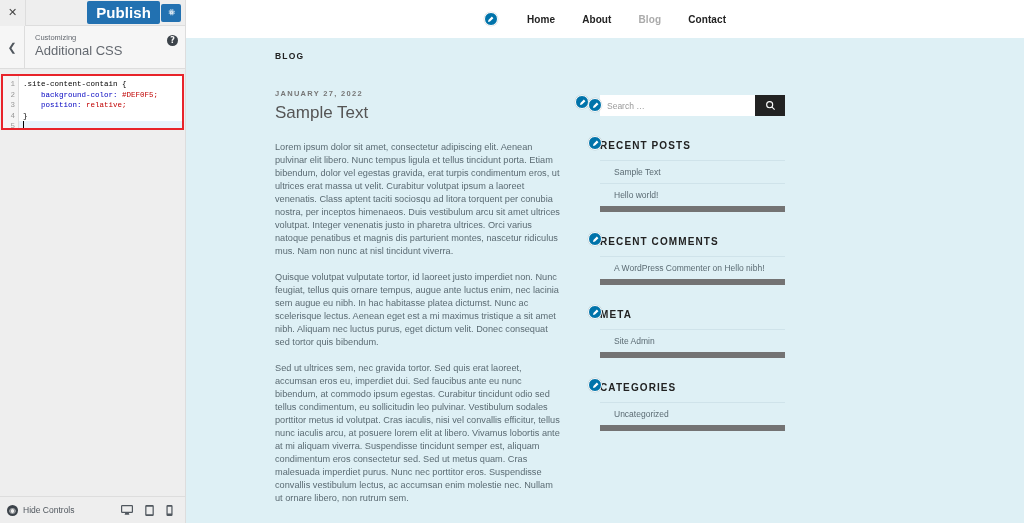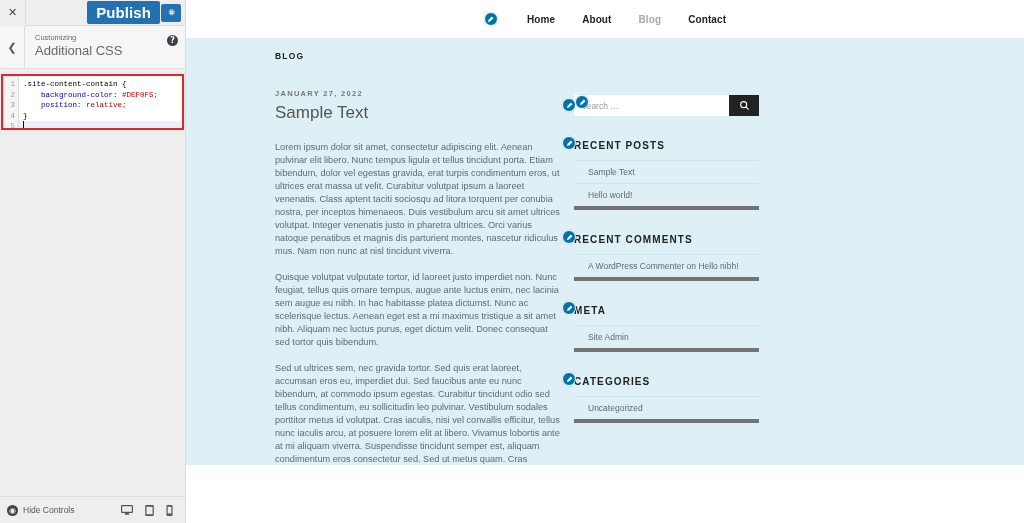--- a/index.html
+++ b/index.html
@@ -137,21 +137,21 @@
     font-size: 8px; font-family: "DejaVu Sans", sans-serif;
   }
   .hide-controls-label { font-size: 8.5px; color: #50575e; }
   .footer-spacer { flex: 1; }
   .device-btns { display: flex; align-items: center; gap: 12px; padding-right: 6px; }
   .device-btn { cursor: pointer; display: flex; align-items: center; }
   .device-btn svg { fill: #50575e; }
 
   
   .preview {
-    width: 838px; height: 465px;
+    width: 838px; height: 523px;
     background: #fff;
     overflow: hidden;
     position: relative;
   }
   .site-nav {
     background: #fff;
     height: 38px;
     display: flex; align-items: center; justify-content: center;
     gap: 0px;
     position: relative;
@@ -176,21 +176,21 @@
     width: 660px;
     display: flex; flex-direction: column;
     padding-top: 13px;
     position: relative;
   }
   .page-kicker {
     font-size: 8.5px; font-weight: bold;
     letter-spacing: 1.2px; color: #222;
     margin-bottom: 28px; margin-left: 0px;
   }
-  .columns { display: flex; gap: 14px; align-items: flex-start; }
+  .columns { display: flex; gap: 40px; align-items: flex-start; }
   .main-col { width: 285px; position: relative; }
   .post-date {
     font-size: 7.5px; font-weight: bold;
     letter-spacing: 1.3px; color: #767676;
     margin-bottom: 5px;
   }
   .post-title {
     font-size: 17px; font-weight: 400; color: #555;
     margin-bottom: 18px; line-height: 1.2;
   }
@@ -220,21 +220,21 @@
     letter-spacing: 1.1px; color: #222;
     margin-bottom: 9px; padding-left: 0px;
   }
   .widget-list { list-style: none; }
   .widget-list li {
     border-top: 1px solid #cfe3ea;
     padding: 6px 0 6px 14px;
     font-size: 8.5px; color: #5b6b73;
     cursor: pointer;
   }
-  .widget-list li:last-child { border-bottom: 4px solid #737373; }
+  .widget-list li:last-child { border-bottom: 6px solid #737373; }
 
   
   .pencil {
     width: 14px; height: 14px; border-radius: 50%;
     background: #0073aa;
     border: 1.5px solid #fff;
     box-shadow: 0 0 0 .5px rgba(0,0,0,.12);
     display: flex; align-items: center; justify-content: center;
     cursor: pointer;
     flex: none;

